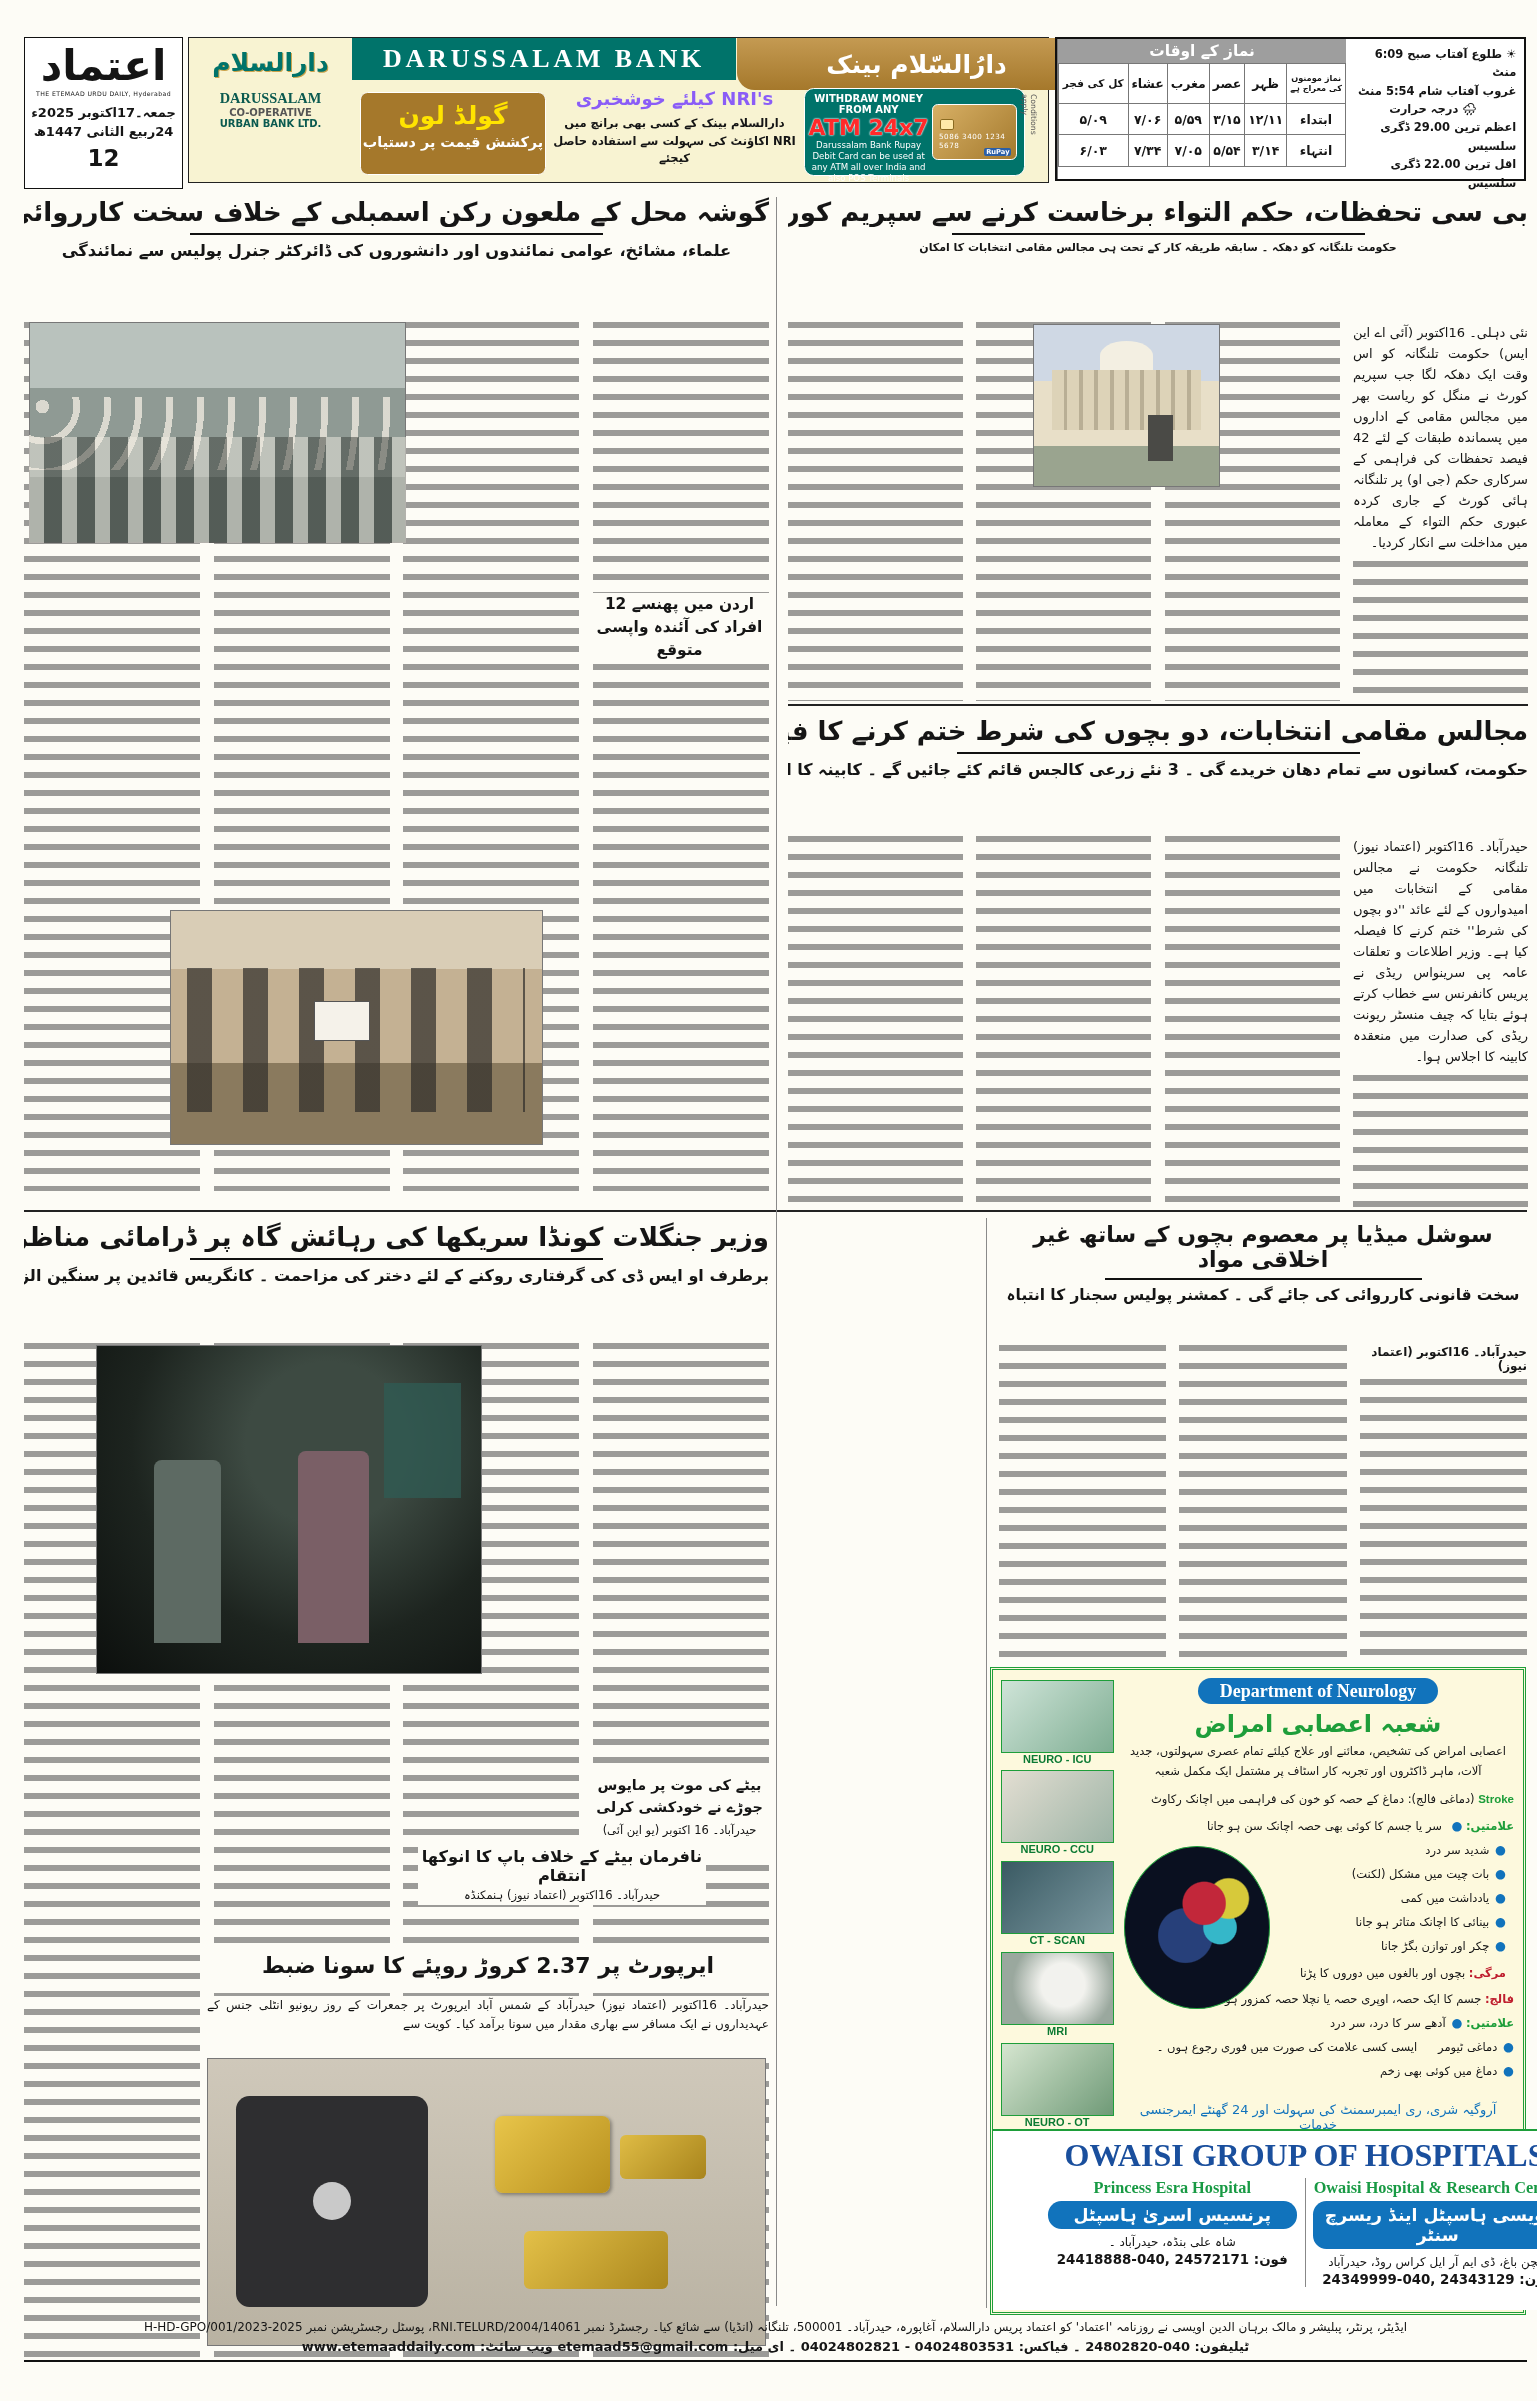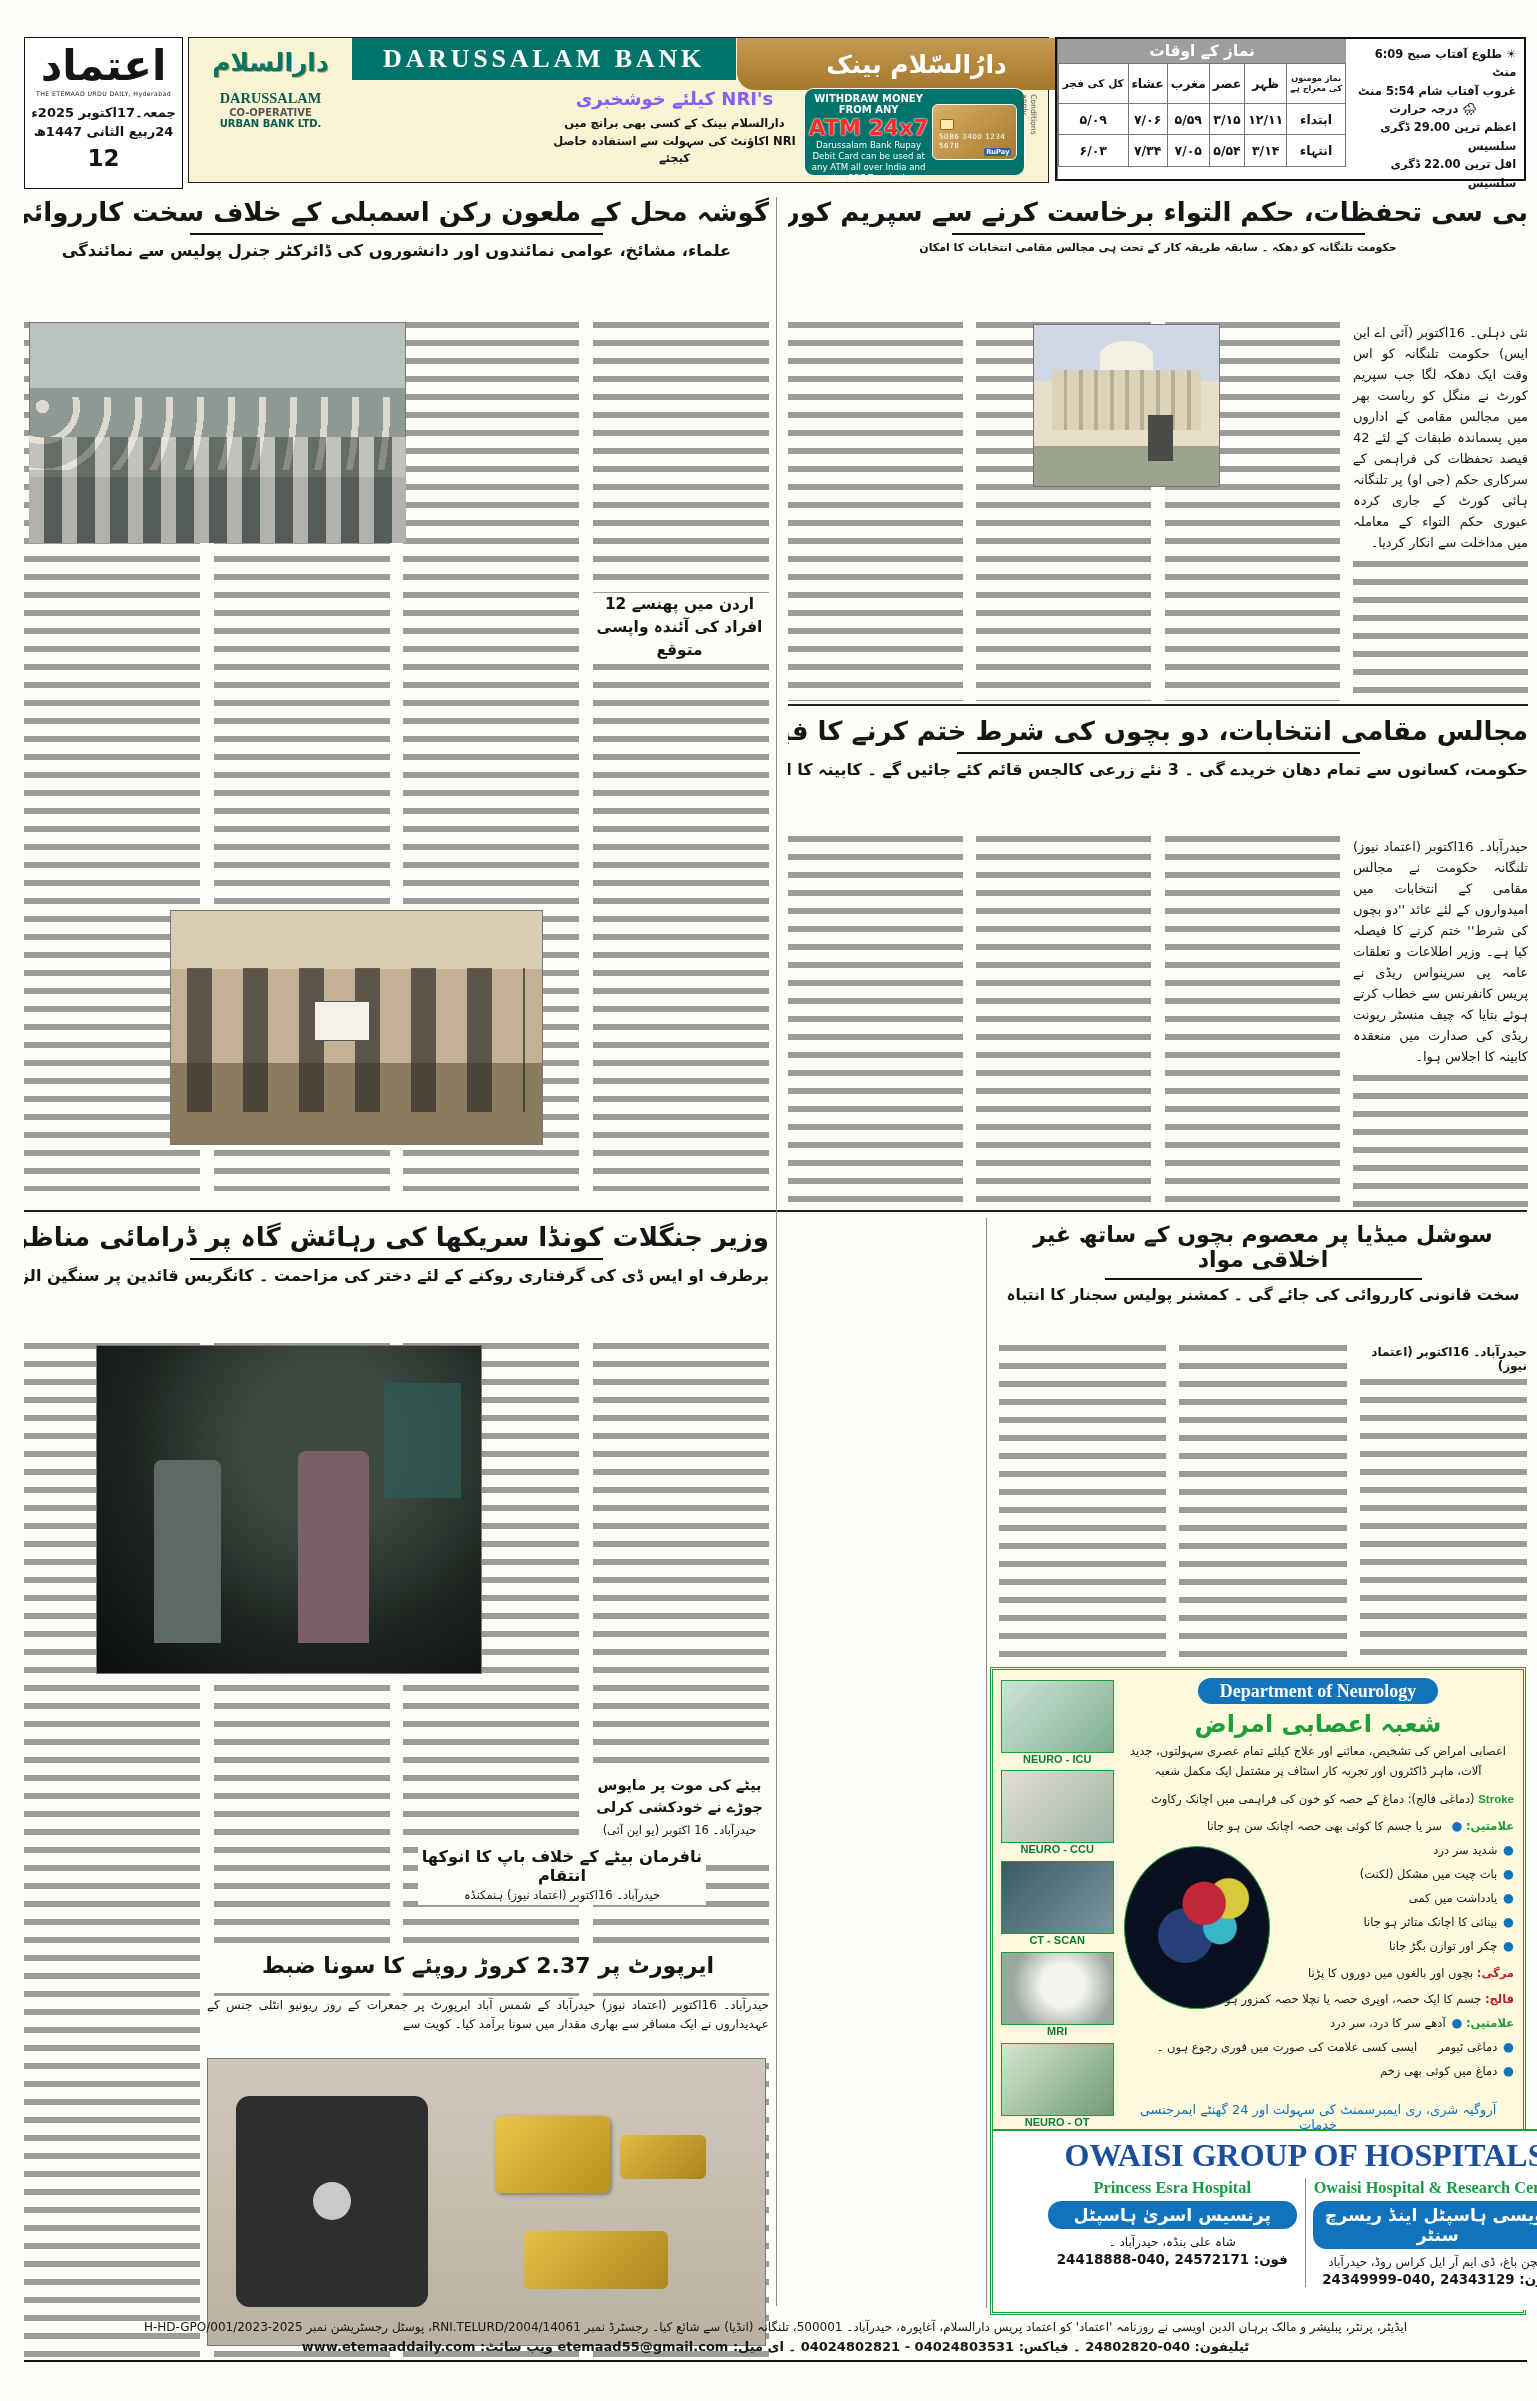--- a/index.html
+++ b/index.html
@@ -92,20 +92,24 @@
     <div class="abs band-teal" style="left:163px;top:0;width:384px;height:42px;">DARUSSALAM BANK</div>
 
     <div class="abs ctr" style="left:0;top:0;width:163px;height:140px;">
       <div style="font-size:25px;font-weight:bold;color:#00736a;margin-top:9.6px;text-shadow:1px 1px 0 #caa24a;" dir="rtl">دارالسلام</div>
       <div style="font-family:'Liberation Serif',serif;font-size:14.4px;font-weight:bold;color:#0b5a50;margin-top:13.4px;">DARUSSALAM</div>
       <div style="font-size:10px;color:#555;font-weight:bold;">CO-OPERATIVE</div>
       <div style="font-size:10px;color:#0b5a50;font-weight:bold;">URBAN BANK LTD.</div>
     </div>
     <div class="abs band-gold" style="left:548px;top:0;width:311px;height:52px;" dir="rtl">دارُالسّلام بینک</div>
 
+    <div class="abs goldloan" style="left:171px;top:54px;width:184px;height:81px;">
+      <div class="t1" dir="rtl">گولڈ لون</div>
+      <div class="t2" dir="rtl">پرکشش قیمت پر دستیاب</div>
+    </div>
 
     <div class="abs rtl" style="left:363px;top:50px;width:245px;height:88px;text-align:center;">
       <div class="nri-head">NRI's کیلئے خوشخبری</div>
       <div class="nri-body" style="margin-top:5.8px;">دارالسلام بینک کے کسی بھی برانچ میں NRI اکاؤنٹ کی سہولت سے استفادہ حاصل کیجئے</div>
     </div>
 
     <div class="abs atm" style="left:615px;top:50px;width:219px;height:86px;">
       <div style="flex:1;text-align:center;padding:3.8px 1.9px;">
         <div class="l1">WITHDRAW MONEY FROM ANY</div>
         <div class="l2">ATM 24x7</div>
@@ -363,21 +367,21 @@
         <span>سر یا جسم کا کوئی بھی حصہ اچانک سن ہو جانا</span>
       </div>
       <div style="position:relative;">
 
         <div class="abs" style="left:1.9px;top:7.7px;width:144px;height:161px;border-radius:50%;border:1.9px solid #1e9e3a;background:
           radial-gradient(circle at 55% 35%,#c2273a 0 16%,transparent 17%),
           radial-gradient(circle at 72% 32%,#d7c93a 0 13%,transparent 14%),
           radial-gradient(circle at 66% 50%,#35b7c9 0 13%,transparent 14%),
           radial-gradient(circle at 42% 55%,#27407a 0 22%,transparent 23%),
           #0a1020;"></div>
-        <div style="margin-right:0;margin-left:154px;" dir="rtl">
+        <div style="margin-right:8px;margin-left:154px;" dir="rtl">
           <div class="bullet"><span class="dot">●</span><span>شدید سر درد</span></div>
           <div class="bullet"><span class="dot">●</span><span>بات چیت میں مشکل (لکنت)</span></div>
           <div class="bullet"><span class="dot">●</span><span>یادداشت میں کمی</span></div>
           <div class="bullet"><span class="dot">●</span><span>بینائی کا اچانک متاثر ہو جانا</span></div>
           <div class="bullet"><span class="dot">●</span><span>چکر اور توازن بگڑ جانا</span></div>
           <div class="bullet" style="margin-top:5.8px;"><span class="rlabel">مرگی:</span> <span>بچوں اور بالغوں میں دوروں کا پڑنا</span></div>
         </div>
       </div>
       <div class="bullet" style="margin-top:3.8px;"><span class="rlabel">فالج:</span> <span>جسم کا ایک حصہ، اوپری حصہ یا نچلا حصہ کمزور ہو جانا</span></div>
       <div class="bullet"><span class="glabel">علامتیں:</span> <span class="dot">●</span><span>آدھے سر کا درد، سر درد</span></div>

